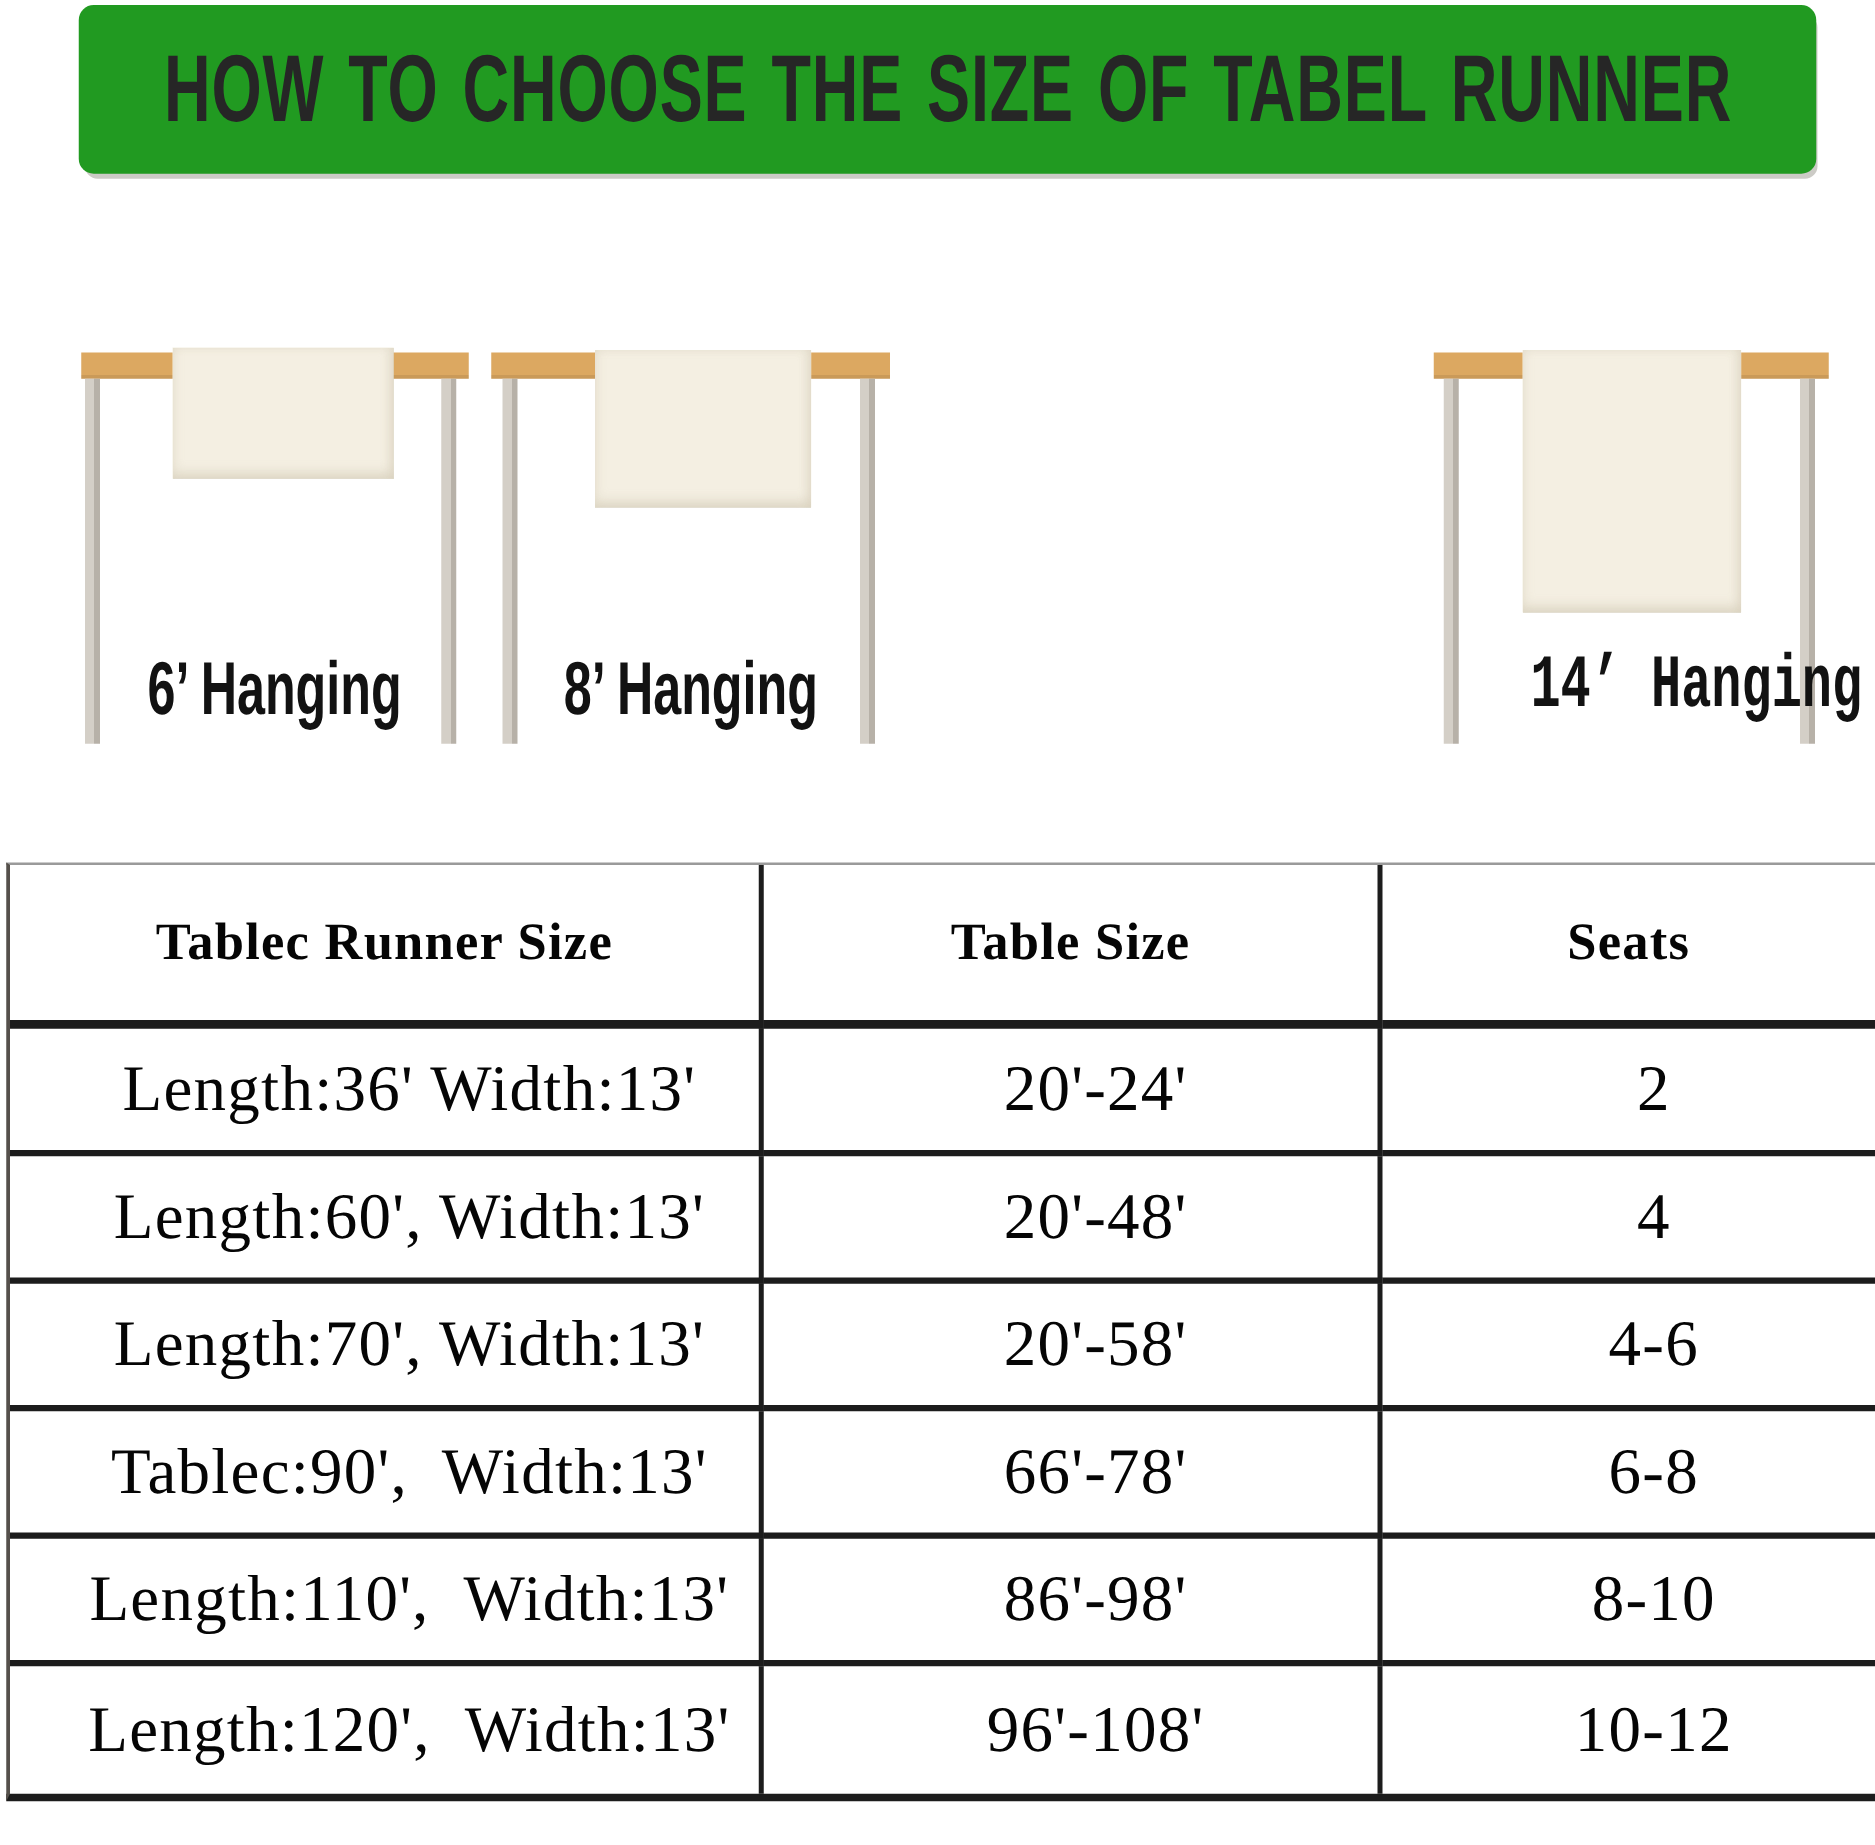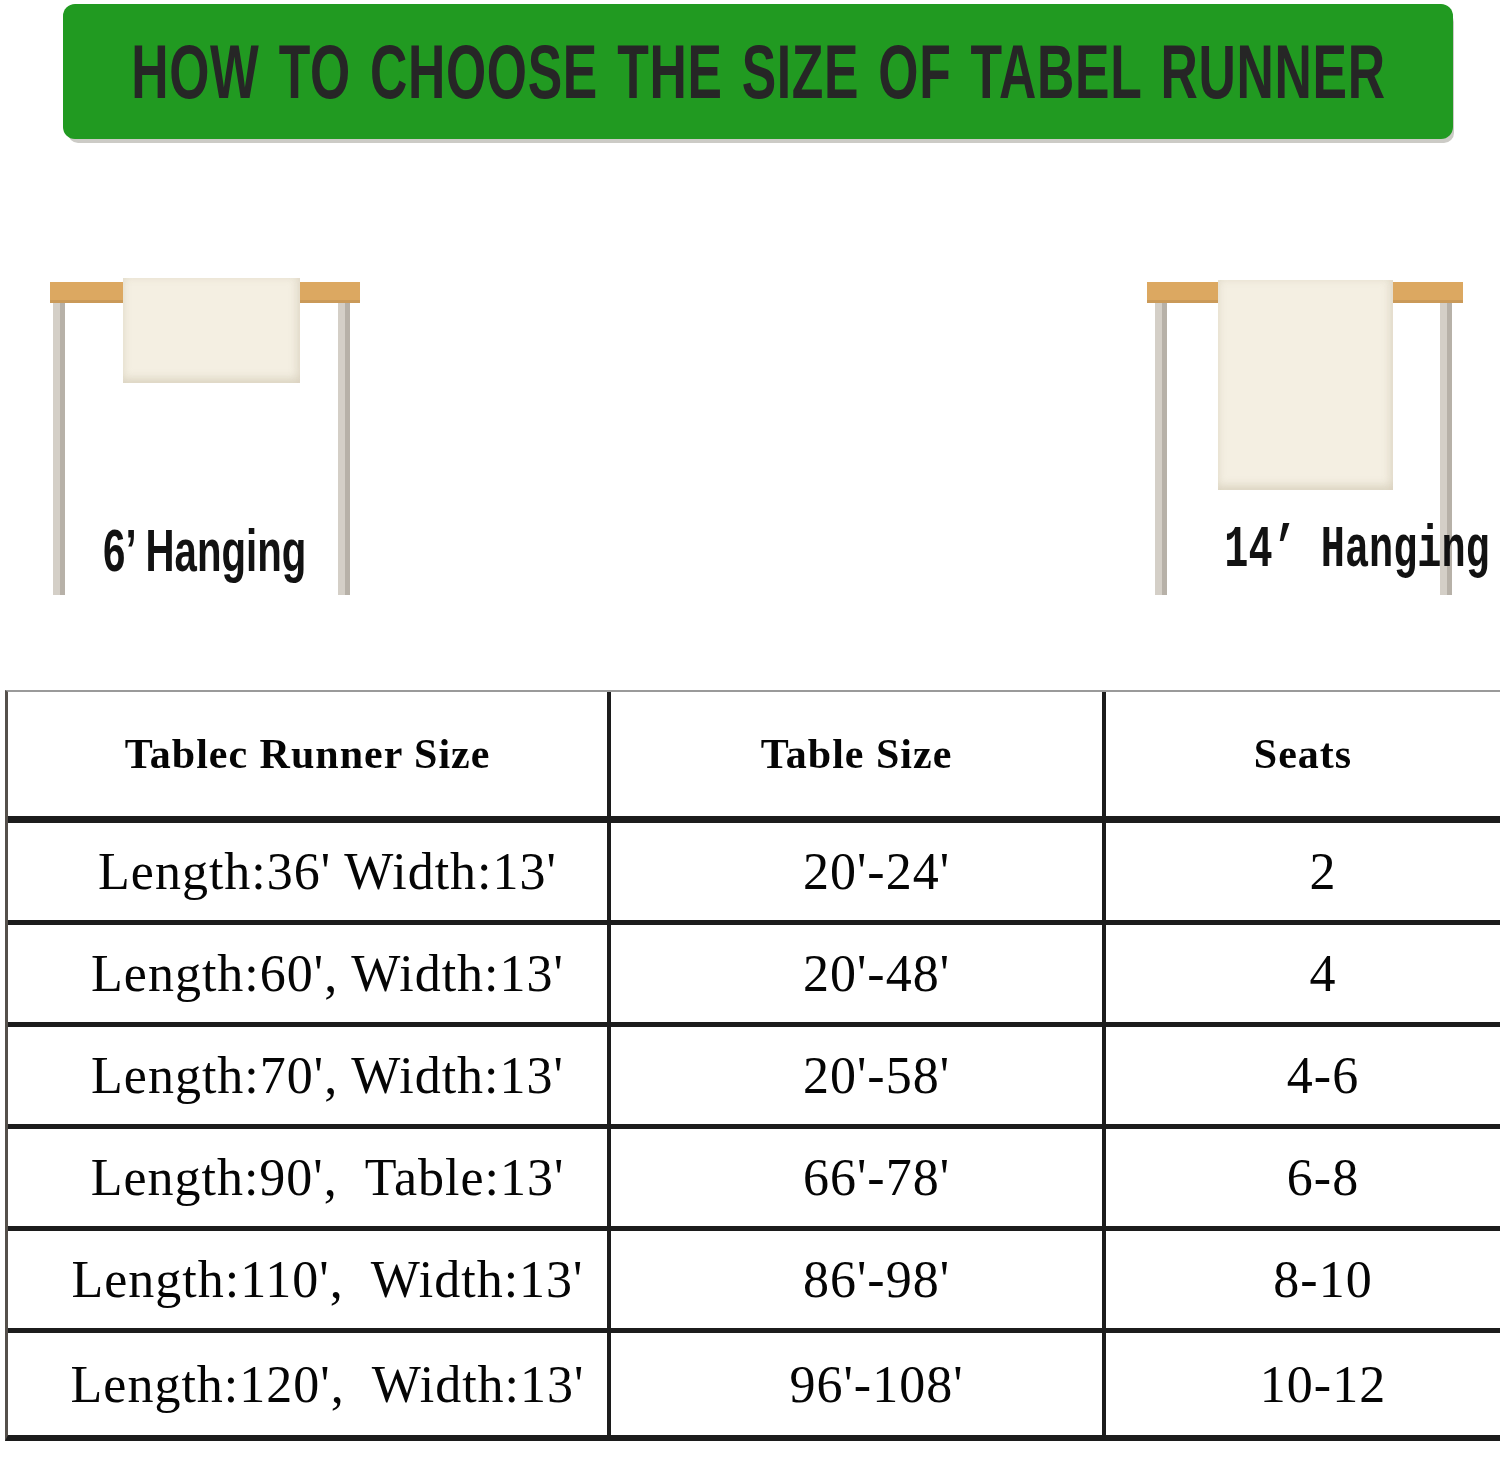--- a/index.html
+++ b/index.html
@@ -17,21 +17,21 @@
   }
   .banner-text {
     display:inline-block; white-space:nowrap;
     font-weight:bold; font-size:76px; color:#262626;
     letter-spacing:1px; word-spacing:6px;
     transform:scaleX(0.68);
   }
 
   
   .unit { position:absolute; top:270px; height:330px; }
-  .u1 { left:50px;   width:310px; }
+  .u1 { left:65px;   width:310px; }
   .u2 { left:393px;  width:319px; }
   .u3 { left:774px;  width:317px; }
   .u4 { left:1147px; width:316px;font-family:Liberation Mono, monospace; }
 
   .tabletop {
     position:absolute; top:12px; left:0; right:0; height:21px;
     background:#dca861; box-shadow:inset 0 -3px 0 rgba(0,0,0,.08);
   }
   .leg {
     position:absolute; top:33px; width:12px; height:292px;
@@ -95,20 +95,29 @@
   <div class="unit u1">
     <div class="tabletop"></div>
     <div class="leg leg-l"></div>
     <div class="leg leg-r"></div>
     <div class="runner"></div>
     <div class="hang-label">
       <span>6’ Hanging</span>
     </div>
   </div>
 
+  <div class="unit u2">
+    <div class="tabletop"></div>
+    <div class="leg leg-l"></div>
+    <div class="leg leg-r"></div>
+    <div class="runner"></div>
+    <div class="hang-label">
+      <span>8’ Hanging</span>
+    </div>
+  </div>
 
 
   <div class="unit u4">
     <div class="tabletop"></div>
     <div class="leg leg-l"></div>
     <div class="leg leg-r"></div>
     <div class="runner"></div>
     <div class="hang-label">
       <span>14’ Hanging</span>
     </div>
@@ -135,21 +144,21 @@
       <td>Length:60', Width:13'</td>
       <td>20'-48'</td>
       <td>4</td>
     </tr>
     <tr class="row">
       <td>Length:70', Width:13'</td>
       <td>20'-58'</td>
       <td>4-6</td>
     </tr>
     <tr class="row">
-      <td>Length:90',  Table:13'</td>
+      <td>Tablec:90',  Width:13'</td>
       <td>66'-78'</td>
       <td>6-8</td>
     </tr>
     <tr class="row">
       <td>Length:110',  Width:13'</td>
       <td>86'-98'</td>
       <td>8-10</td>
     </tr>
     <tr class="row last">
       <td>Length:120',  Width:13'</td>

